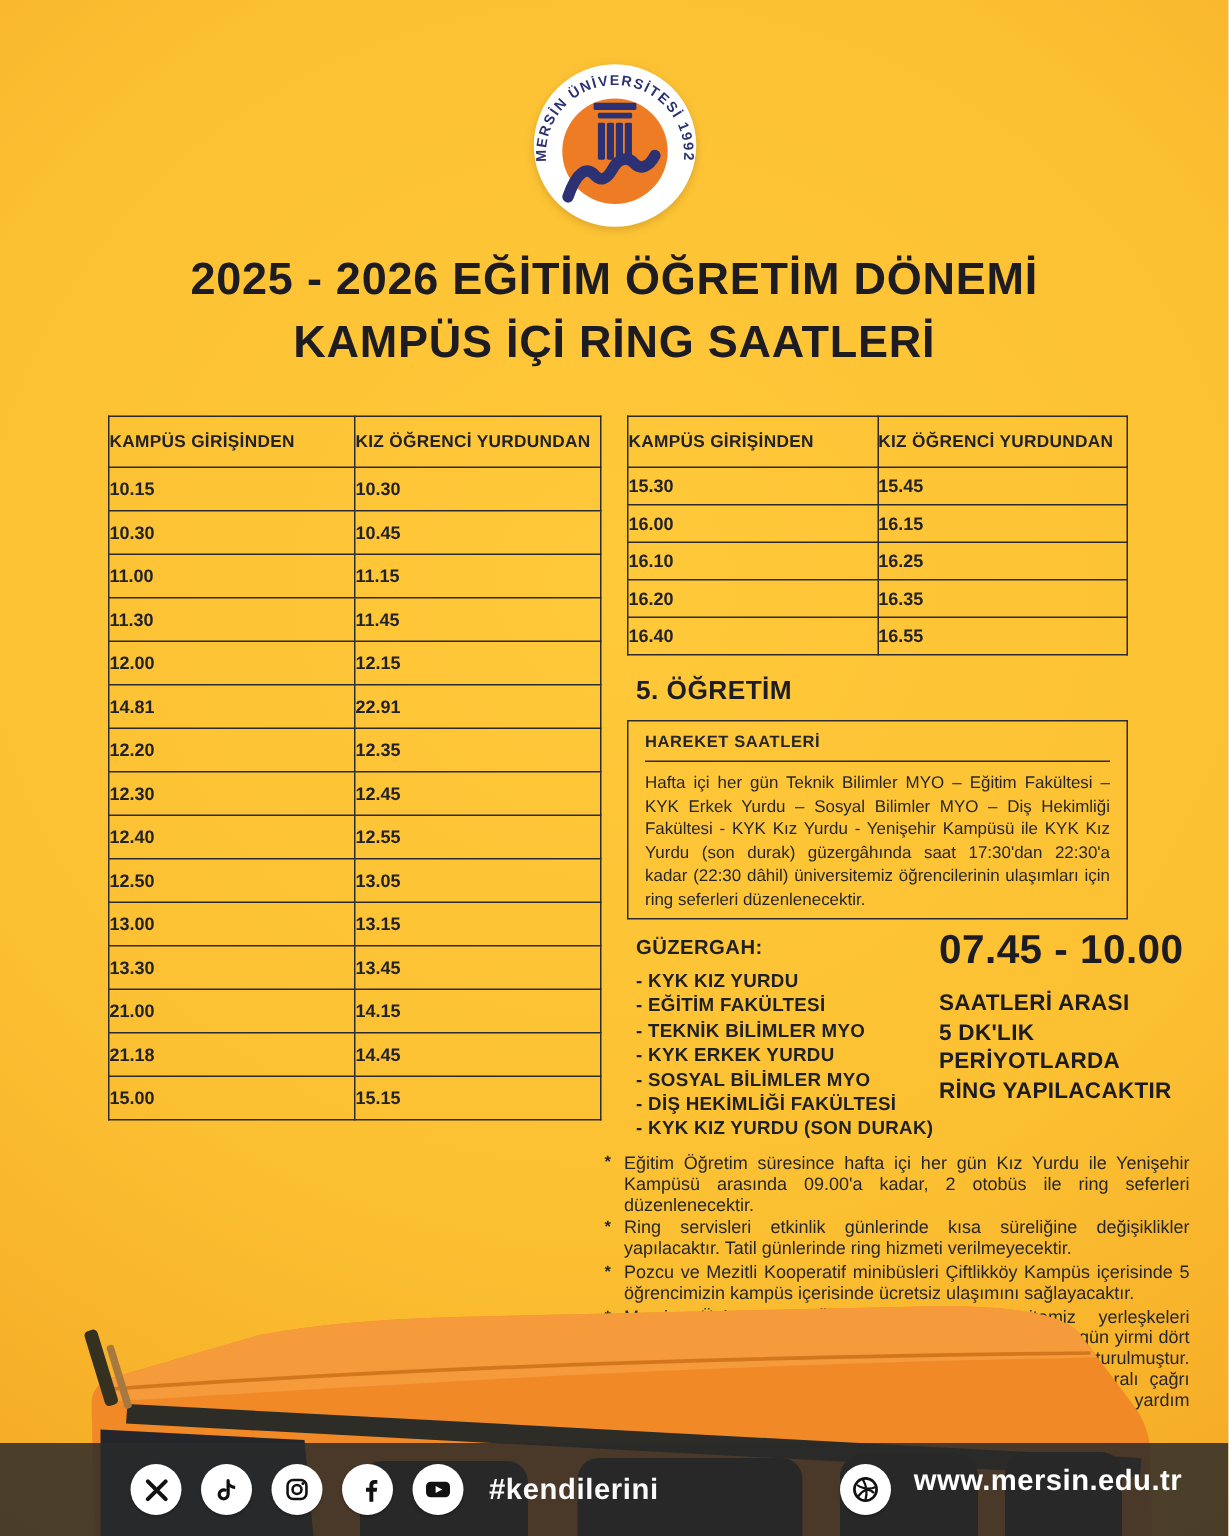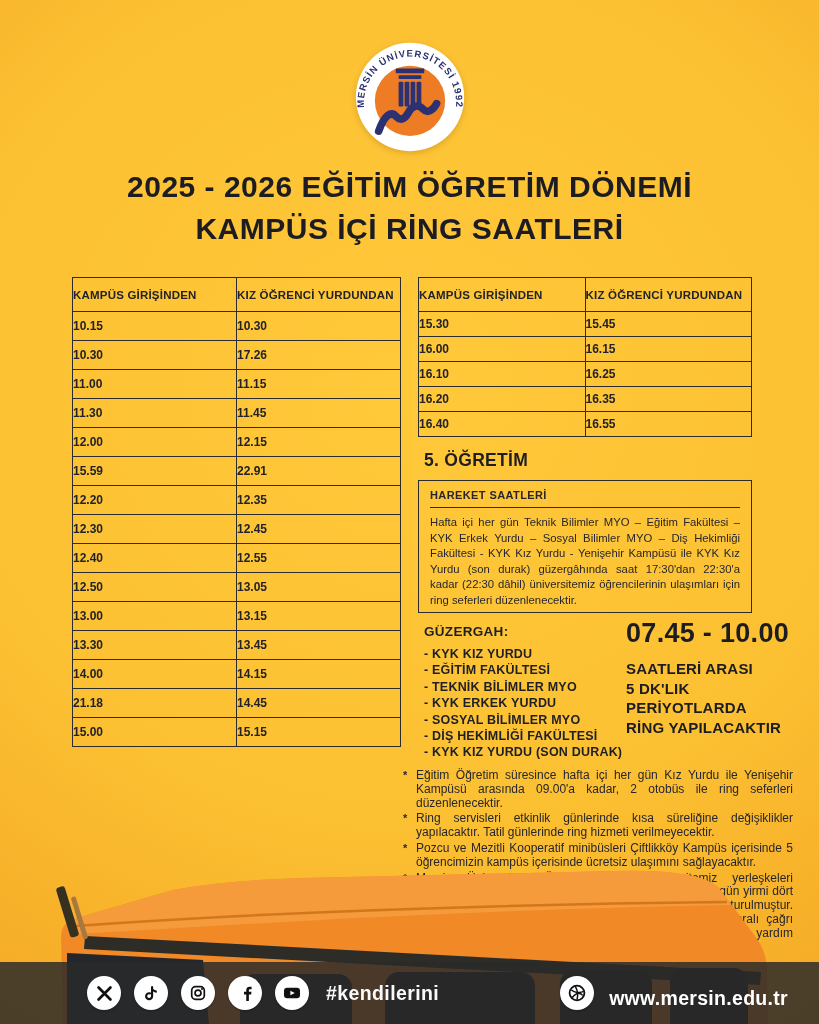--- a/index.html
+++ b/index.html
@@ -41,21 +41,21 @@
   .fn-star{width:13px;flex:none;font-size:11px;font-weight:800;line-height:13.8px;}
   .fn-text{flex:1;font-size:12px;font-weight:400;line-height:13.8px;text-align:justify;}
   
   .bus{position:absolute;left:55px;top:856px;width:718px;height:168px;z-index:1;}
   
   .footer{position:absolute;left:0;bottom:0;width:100%;height:62px;background:rgba(42,42,42,.84);z-index:5;display:flex;align-items:center;}
   .sicon{width:34px;height:34px;border-radius:50%;background:#fff;flex:none;display:flex;align-items:center;justify-content:center;margin-right:13px;box-shadow:0 1px 2px rgba(0,0,0,.3);}
   .sicon svg{display:block;}
   .footer-left{display:flex;align-items:center;margin-left:87px;}
   .hashtag{color:#fafafa;font-size:19.5px;font-weight:700;letter-spacing:.4px;margin-left:4px;}
-  .footer-right{display:flex;align-items:flex-end;position:absolute;right:31px;top:50%;transform:translateY(-50%);}
+  .footer-right{display:flex;align-items:flex-start;position:absolute;right:31px;top:50%;transform:translateY(-50%);}
   .website{color:#ffffff;font-size:19.5px;font-weight:700;letter-spacing:.3px;margin-left:2px;}
 </style>
 </head>
 <body>
 
 <div class="poster">
 
   <svg class="logo" viewBox="0 0 120 120">
     <circle cx="60" cy="60" r="57" fill="#ffffff"></circle>
     <circle cx="60" cy="64" r="37" fill="#ee7c25"></circle>
@@ -86,36 +86,36 @@
         <th>KIZ ÖĞRENCİ YURDUNDAN</th>
       </tr>
     </thead>
     <tbody>
       <tr>
           <td>10.15</td>
           <td>10.30</td>
         </tr>
       <tr>
           <td>10.30</td>
-          <td>17.26</td>
+          <td>10.45</td>
         </tr>
       <tr>
           <td>11.00</td>
           <td>11.15</td>
         </tr>
       <tr>
           <td>11.30</td>
           <td>11.45</td>
         </tr>
       <tr>
           <td>12.00</td>
           <td>12.15</td>
         </tr>
       <tr>
-          <td>15.59</td>
+          <td>14.81</td>
           <td>22.91</td>
         </tr>
       <tr>
           <td>12.20</td>
           <td>12.35</td>
         </tr>
       <tr>
           <td>12.30</td>
           <td>12.45</td>
         </tr>
@@ -129,21 +129,21 @@
         </tr>
       <tr>
           <td>13.00</td>
           <td>13.15</td>
         </tr>
       <tr>
           <td>13.30</td>
           <td>13.45</td>
         </tr>
       <tr>
-          <td>14.00</td>
+          <td>21.00</td>
           <td>14.15</td>
         </tr>
       <tr>
           <td>21.18</td>
           <td>14.45</td>
         </tr>
       <tr>
           <td>15.00</td>
           <td>15.15</td>
         </tr>

